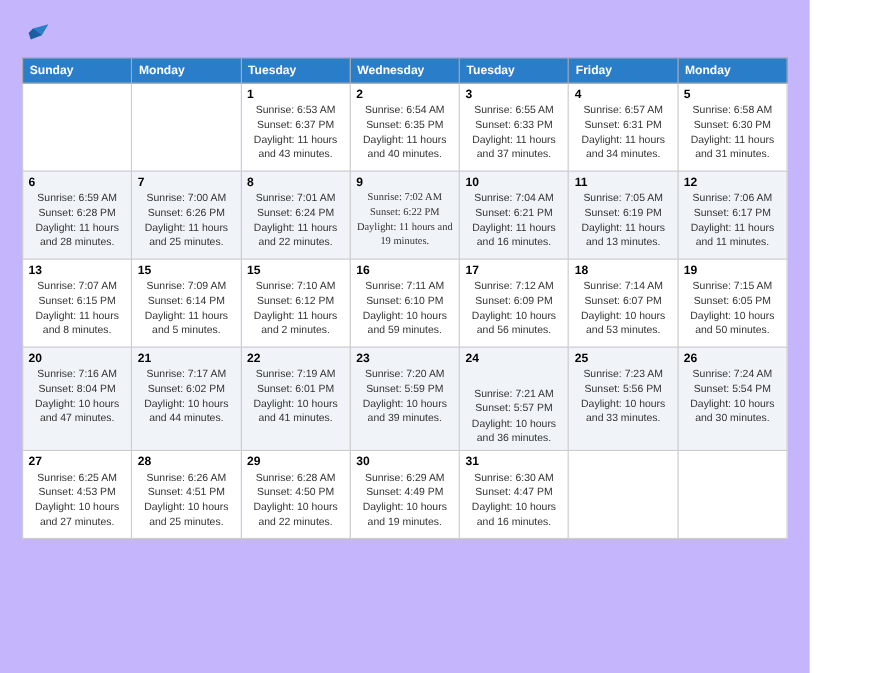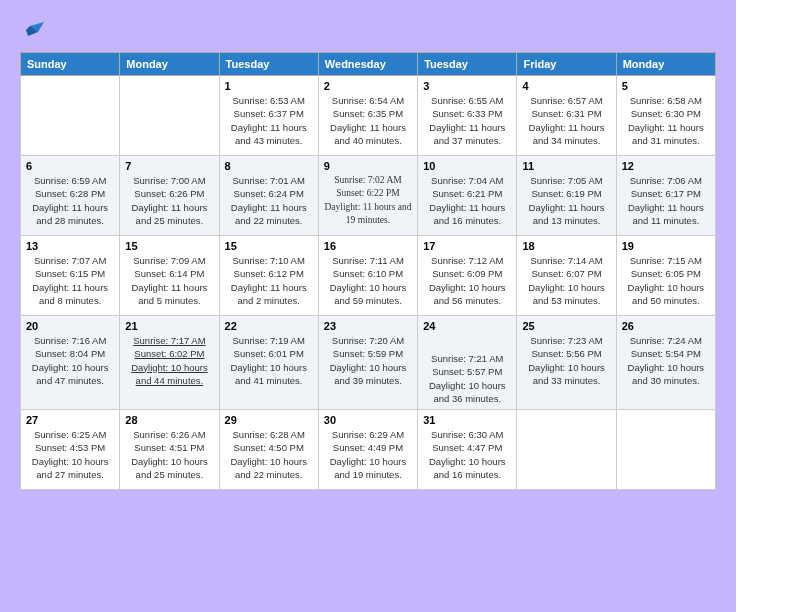--- a/index.html
+++ b/index.html
@@ -261,21 +261,21 @@
         </tr>
         <tr>
           <td>
             <span class="day-num">20</span>
             <div class="day-info" style="white-space: pre-line;">Sunrise: 7:16 AM
 Sunset: 8:04 PM
 Daylight: 10 hours and 47 minutes.</div>
           </td>
           <td>
             <span class="day-num">21</span>
-            <div class="day-info" style="white-space: pre-line; text-decoration: underline;">Sunrise: 7:17 AM
+            <div class="day-info" style="white-space: pre-line;">Sunrise: 7:17 AM
 Sunset: 6:02 PM
 Daylight: 10 hours and 44 minutes.</div>
           </td>
           <td>
             <span class="day-num">22</span>
             <div class="day-info" style="white-space: pre-line;">Sunrise: 7:19 AM
 Sunset: 6:01 PM
 Daylight: 10 hours and 41 minutes.</div>
           </td>
           <td>

